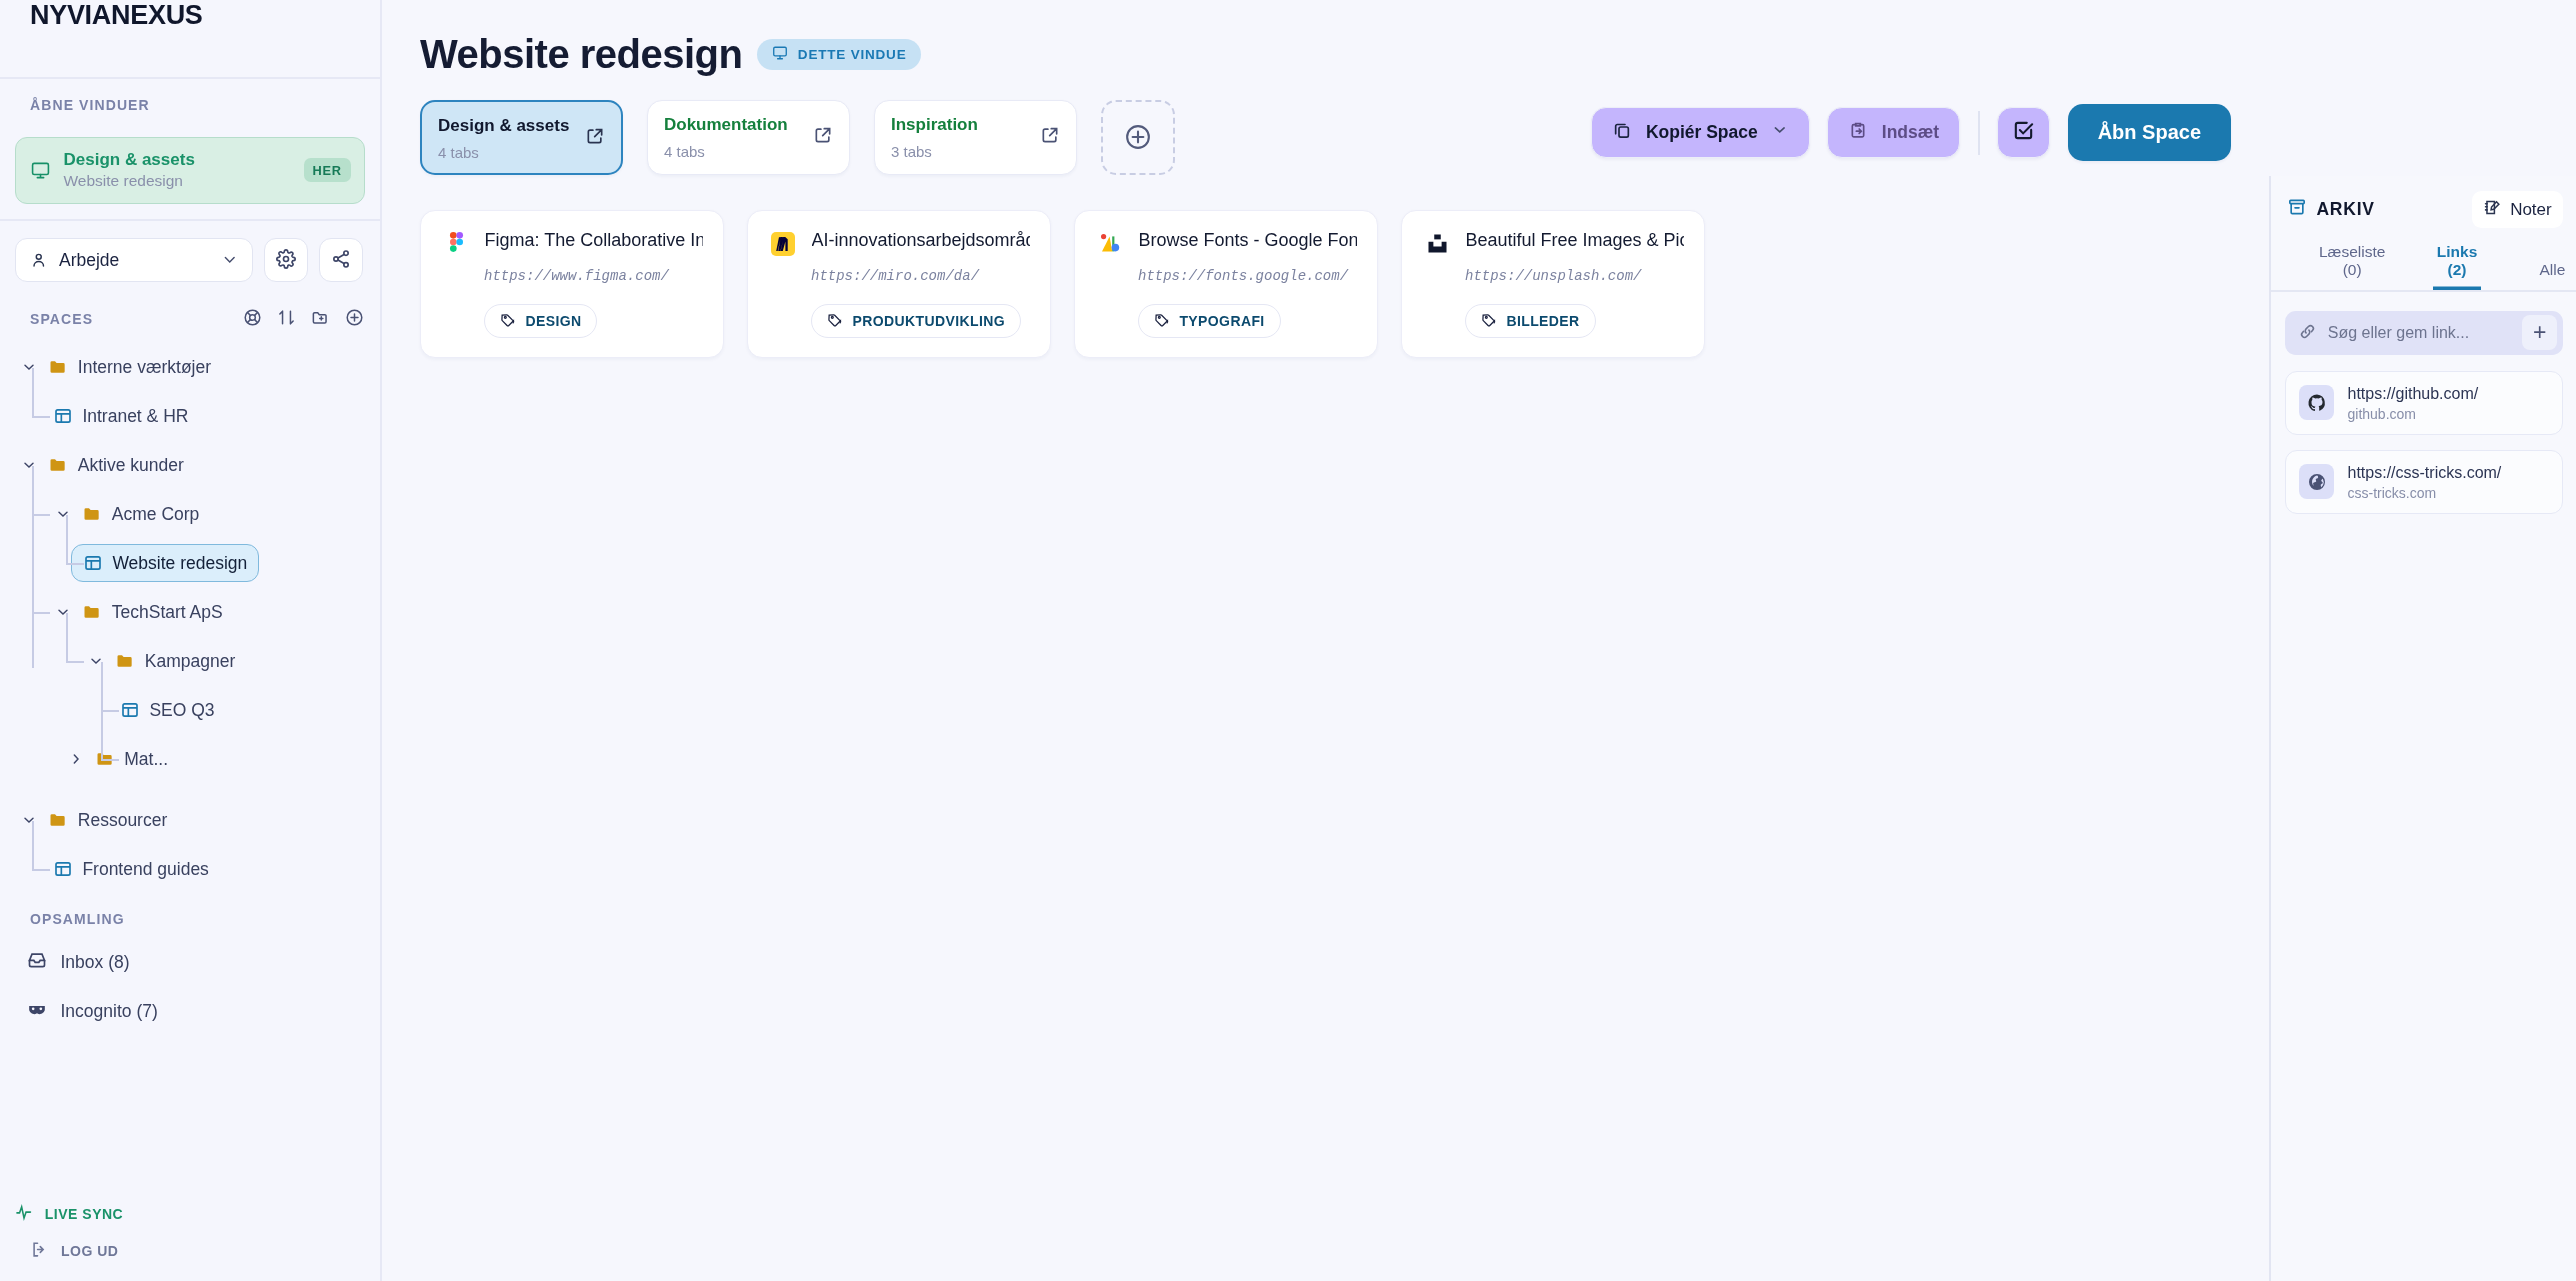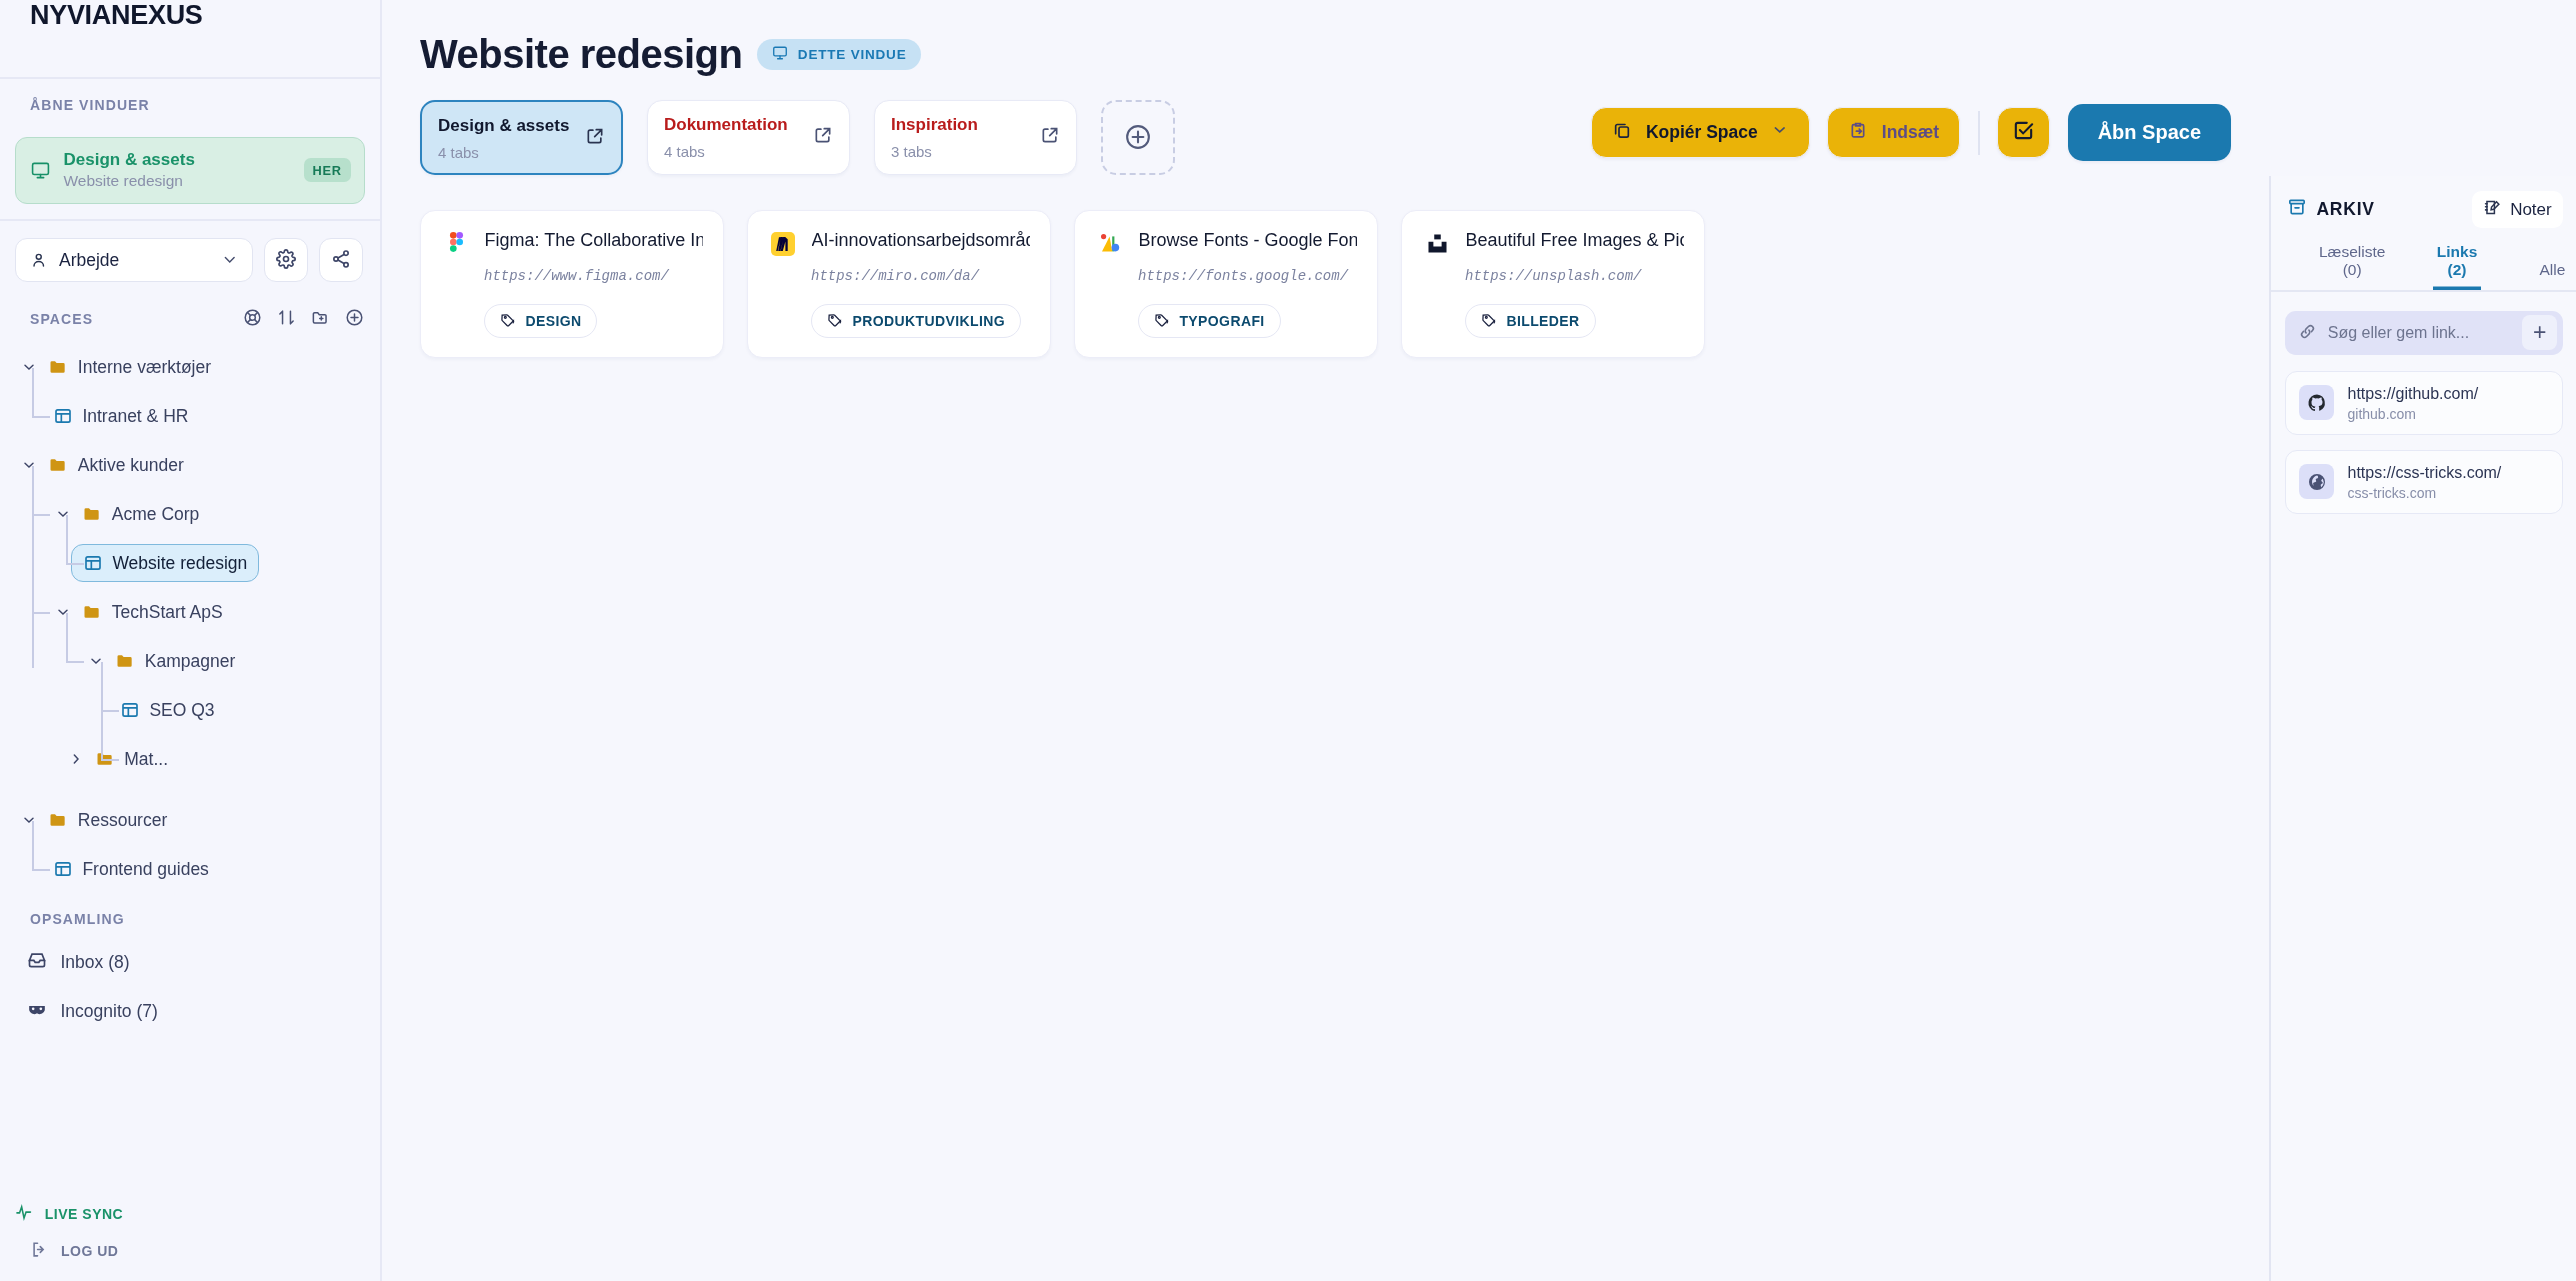--- a/index.html
+++ b/index.html
@@ -128,33 +128,33 @@
   .tabcard {
     width: 203px; height: 75px; background: #fff; border: 1.3px solid #e8eaf6;
     border-radius: 15px; padding: 13.5px 16px; display: flex;
     justify-content: space-between; align-items: flex-start;
     box-shadow: 0 1.3px 2.7px rgba(30,40,90,0.04);
   }
   .tabcard.active {
     background: #cfe6f6; border: 2px solid #2d84bf;
   }
   .tab-l { display: flex; flex-direction: column; gap: 8px; }
-  .tab-name { font-size: 17px; font-weight: bold; color: #b91c1c; white-space: nowrap; }
+  .tab-name { font-size: 17px; font-weight: bold; color: #15803d; white-space: nowrap; }
   .tabcard.active .tab-name { color: #11182e; }
   .tab-count { font-size: 15px; color: #8a90ab; }
   .tab-open { color: #4a5274; padding-top: 10.8px; }
   .tabcard.active .tab-open { color: #2a3450; }
   .addtab {
     width: 74px; height: 75px; border: 2px dashed #c8cde3; border-radius: 15px;
     display: flex; align-items: center; justify-content: center; color: #535b7c;
   }
 
   .actions { display: flex; align-items: center; gap: 17.5px; padding-top: 4px; }
   .btn {
-    background: #eab308; border: 1.3px solid #eceef8; border-radius: 15px;
+    background: #c4b5fd; border: 1.3px solid #eceef8; border-radius: 15px;
     height: 51px; display: flex; align-items: center; gap: 13.5px;
     padding: 0 20px; font-size: 17.5px; font-weight: bold; color: #11182e;
     box-shadow: 0 1.3px 2.7px rgba(30,40,90,0.05);
   }
   .btn.paste { color: #5d4d86; }
   .vdiv { width: 2px; height: 44px; background: #dfe3f1; }
   .btn.sq { width: 53px; padding: 0; justify-content: center; }
   .btn.primary {
     background: #1b79af; border: none; color: #fff; height: 57px;
     padding: 0 30px; font-size: 20px; border-radius: 15px;

